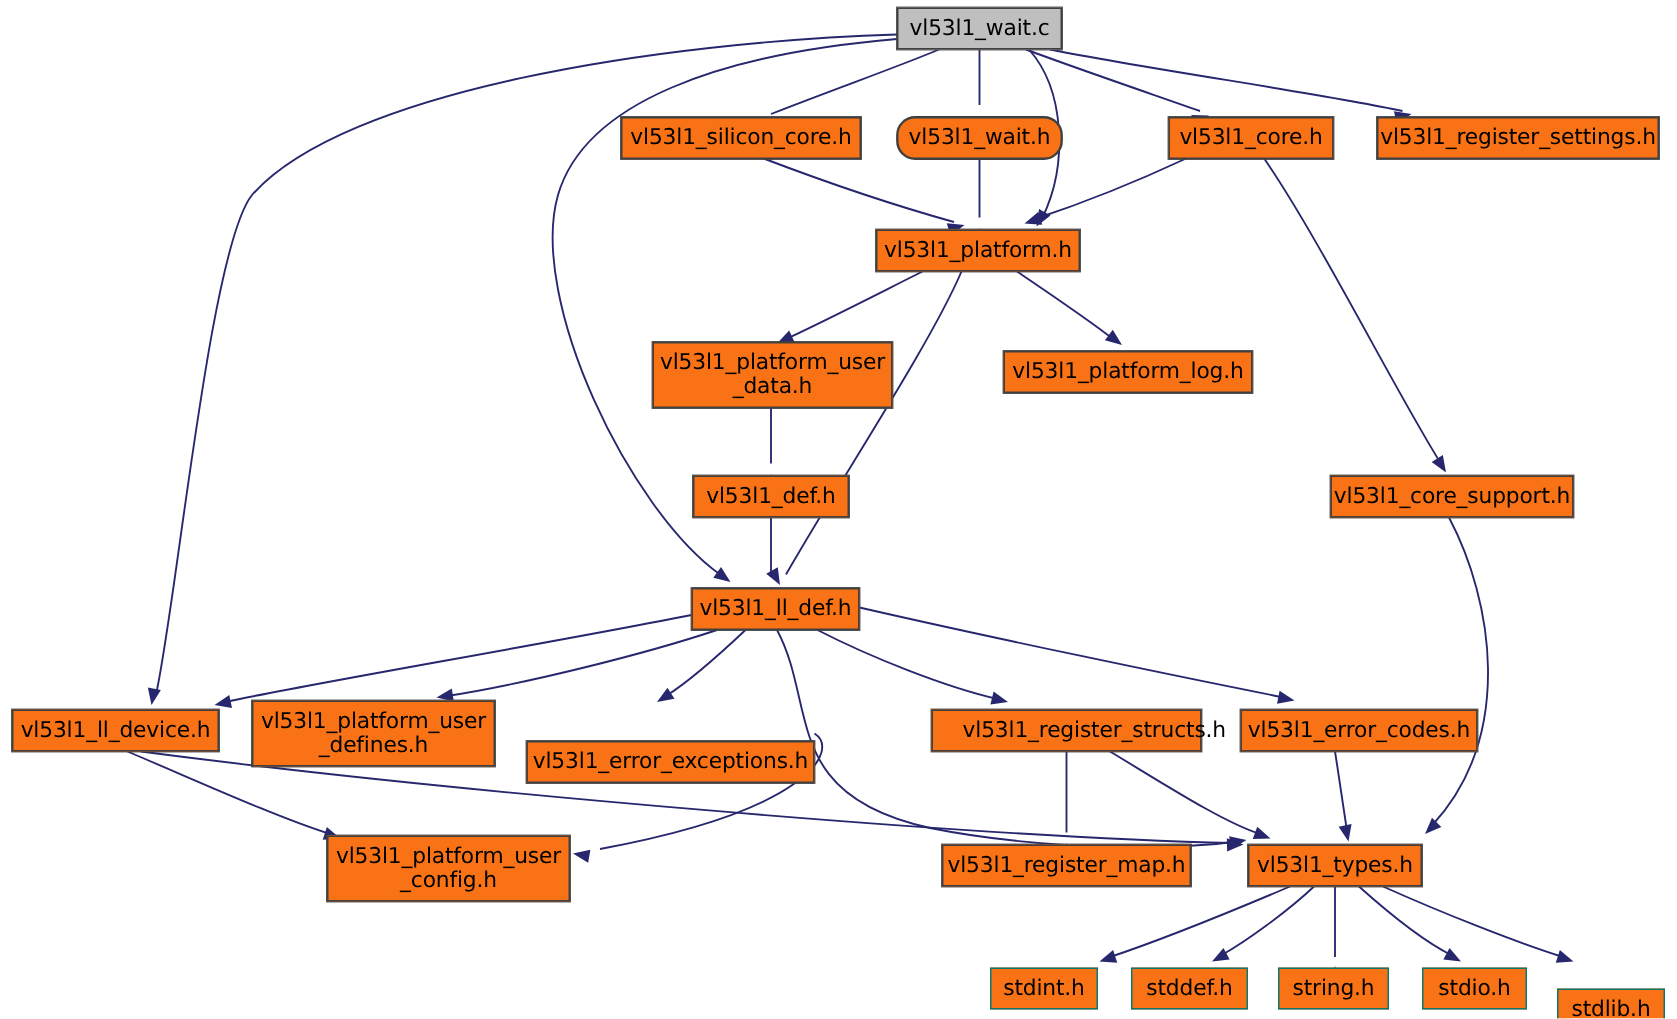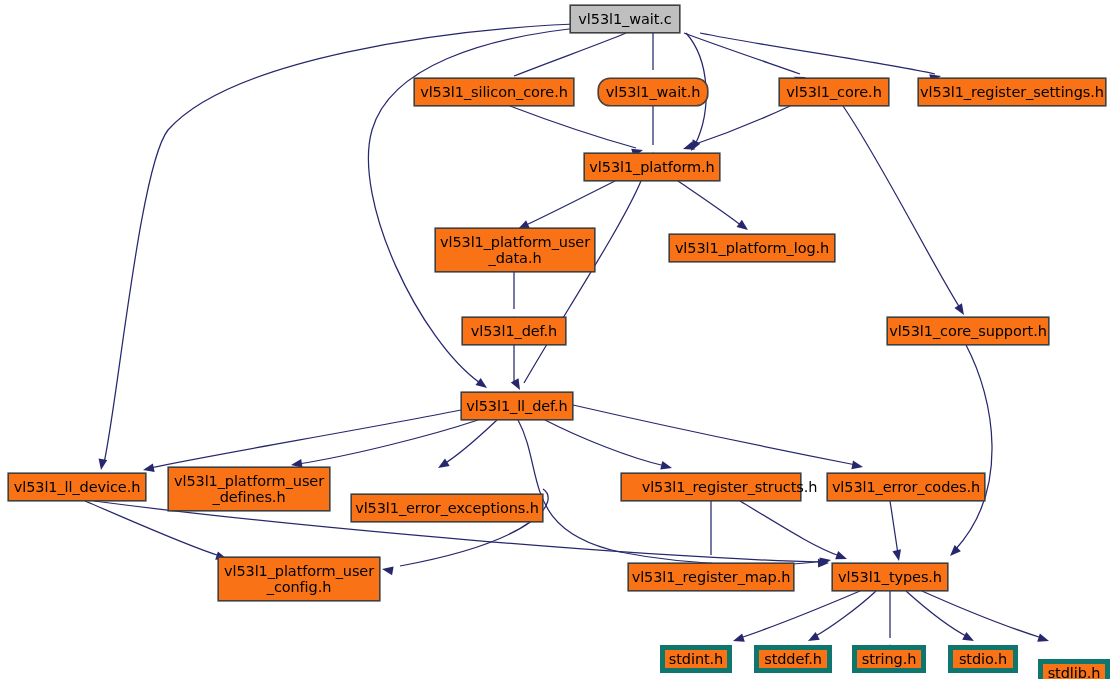--- a/index.html
+++ b/index.html
@@ -41,21 +41,21 @@
   .graph-node.root {
     background: #bfbfbf;
     border: 1px solid #404040;
     box-shadow: 0 0 0 0.6px #404040;
   }
   .graph-node.thick {
     border: 1px solid #404040;
     box-shadow: 0 0 0 0.6px #404040;
   }
   .graph-node.sys {
-    border: 5px solid #0f766e;
+    border: 1px solid #0f766e;
   }
   .edge-path {
     fill: none;
     stroke: #27276e;
     stroke-width: 1.25;
   }
   .arrow-head {
     fill: #27276e;
     stroke: none;
   }
@@ -127,21 +127,21 @@
       <polygon class="arrow-head" points="0,0 -11,-4.4 -11,4.4" transform="translate(733,641) rotate(162)"></polygon>
       <path class="edge-path" d="M 876,591 C 858,608 830,628 814,637"></path>
       <polygon class="arrow-head" points="0,0 -11,-4.4 -11,4.4" transform="translate(808,641) rotate(152)"></polygon>
       <path class="edge-path" d="M 890,591 L 890,638"></path>
       <polygon class="arrow-head" points="0,0 -11,-4.4 -11,4.4" transform="translate(890,644) rotate(-90)"></polygon>
       <path class="edge-path" d="M 906,591 C 925,608 950,628 968,637"></path>
       <polygon class="arrow-head" points="0,0 -11,-4.4 -11,4.4" transform="translate(974,641) rotate(28)"></polygon>
       <path class="edge-path" d="M 922,591 C 960,608 1010,628 1042,638"></path>
       <polygon class="arrow-head" points="0,0 -11,-4.4 -11,4.4" transform="translate(1049,641) rotate(18)"></polygon>
     </svg>
-<div class="graph-node root" style="left: 570px; top: 5px; width: 110px; height: 28px;"><span>vl53l1_wait.c</span></div>
+<div class="graph-node root" style="left: 598px; top: 5px; width: 110px; height: 28px;"><span>vl53l1_wait.c</span></div>
     <div class="graph-node thick" style="left: 414px; top: 78px; width: 160px; height: 28px;"><span>vl53l1_silicon_core.h</span></div>
     <div class="graph-node thick" style="left: 598px; top: 78px; width: 110px; height: 28px; border-radius: 12px;"><span>vl53l1_wait.h</span></div>
     <div class="graph-node thick" style="left: 779px; top: 78px; width: 110px; height: 28px;"><span>vl53l1_core.h</span></div>
     <div class="graph-node thick" style="left: 918px; top: 78px; width: 188px; height: 28px;"><span>vl53l1_register_settings.h</span></div>
     <div class="graph-node thick" style="left: 584px; top: 153px; width: 136px; height: 28px;"><span>vl53l1_platform.h</span></div>
     <div class="graph-node thick" style="left: 435px; top: 228px; width: 160px; height: 44px;"><span>vl53l1_platform_user
 _data.h</span></div>
     <div class="graph-node thick" style="left: 669px; top: 234px; width: 166px; height: 28px;"><span>vl53l1_platform_log.h</span></div>
     <div class="graph-node thick" style="left: 462px; top: 317px; width: 104px; height: 28px;"><span>vl53l1_def.h</span></div>
     <div class="graph-node thick" style="left: 887px; top: 317px; width: 162px; height: 28px;"><span>vl53l1_core_support.h</span></div>

